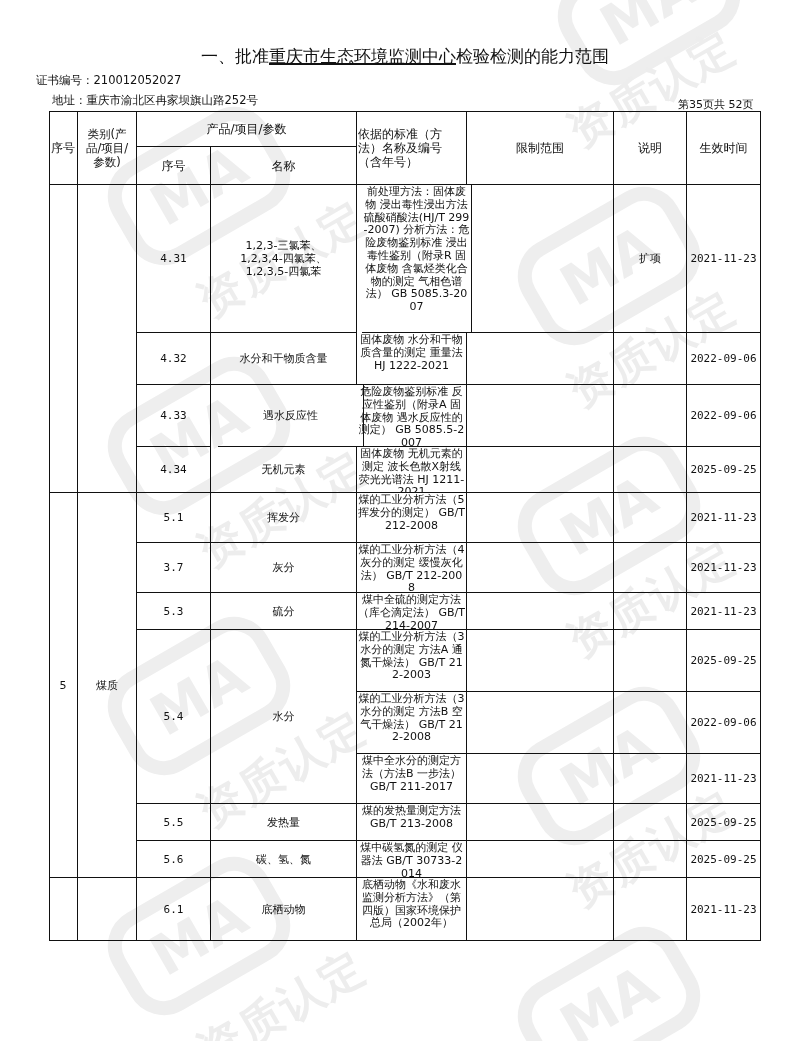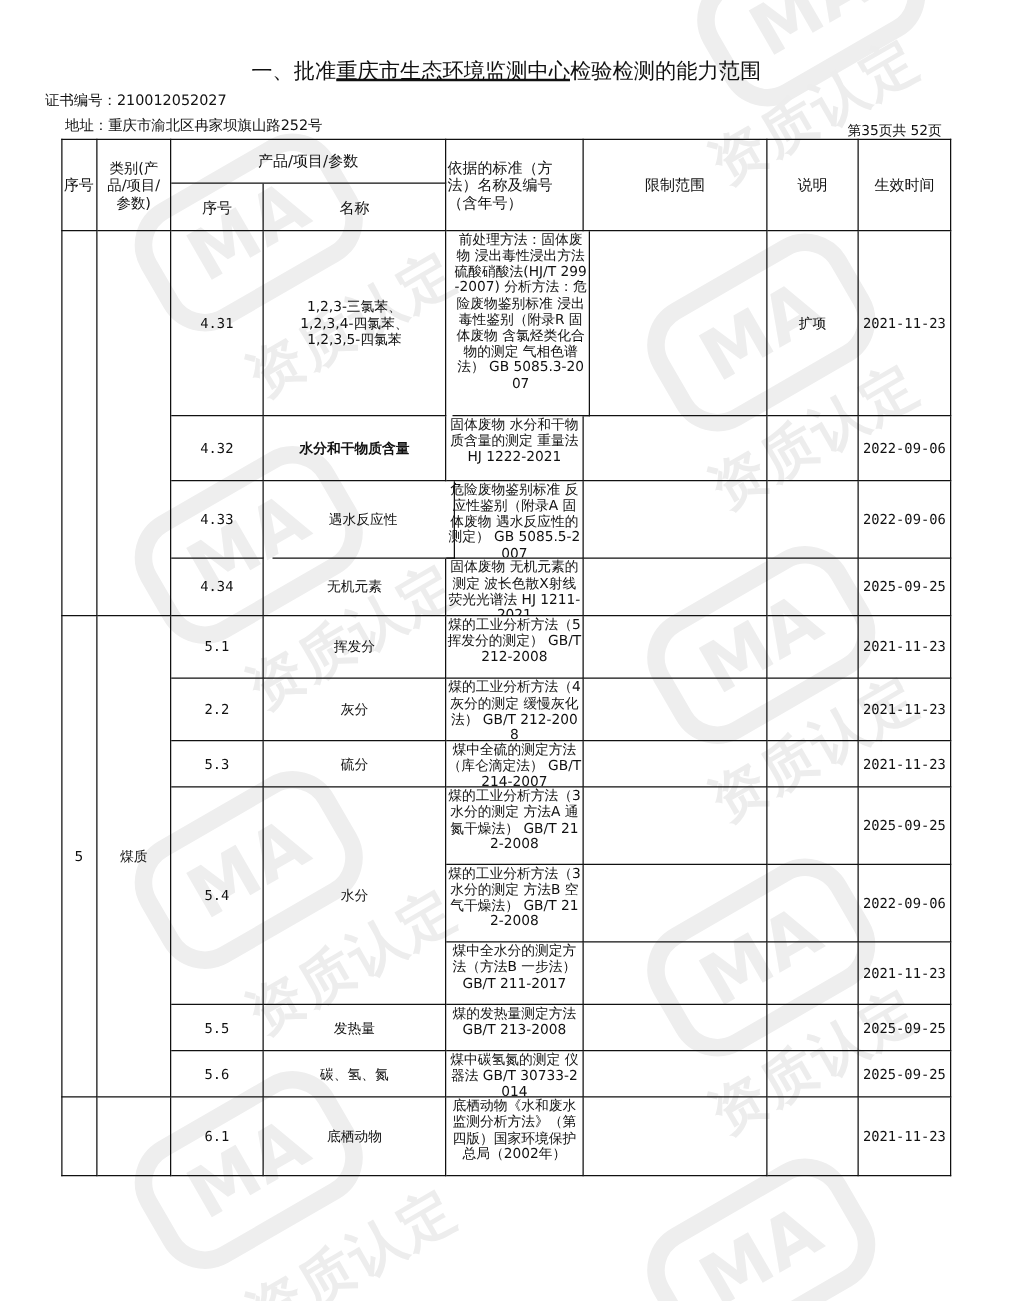--- a/index.html
+++ b/index.html
@@ -72,35 +72,35 @@
 <div class="cell" style="left:49px; top:878px; width:29px; height:63px;"></div>
 <div class="cell" style="left:78px; top:878px; width:59px; height:63px;"></div>
 
 <div class="cell" style="left:137px; top:185px; width:74px; height:148px;">
     <span class="mono">4.31</span>
   </div>
 <div class="cell" style="left:211px; top:185px; width:146px; height:148px; padding:0 18px;">1,2,3-三氯苯、1,2,3,4-四氯苯、1,2,3,5-四氯苯</div>
 <div class="cell" style="left:137px; top:333px; width:74px; height:52px;">
     <span class="mono">4.32</span>
   </div>
-<div class="cell" style="left:211px; top:333px; width:146px; height:52px;font-weight:bold;">水分和干物质含量</div>
+<div class="cell" style="left:211px; top:333px; width:146px; height:52px;">水分和干物质含量</div>
 <div class="cell" style="left:137px; top:385px; width:74px; height:62px;">
     <span class="mono">4.33</span>
   </div>
 <div class="cell" style="left:218px; top:385px; width:146px; height:62px;text-align:center;">遇水反应性</div>
 <div class="cell" style="left:137px; top:447px; width:74px; height:46px;">
     <span class="mono">4.34</span>
   </div>
 <div class="cell" style="left:211px; top:447px; width:146px; height:46px;">无机元素</div>
 <div class="cell" style="left:137px; top:493px; width:74px; height:50px;">
     <span class="mono">5.1</span>
   </div>
 <div class="cell" style="left:211px; top:493px; width:146px; height:50px;">挥发分</div>
 <div class="cell" style="left:137px; top:543px; width:74px; height:50px;">
-    <span class="mono">2.2</span>
+    <span class="mono">3.7</span>
   </div>
 <div class="cell" style="left:211px; top:543px; width:146px; height:50px;">灰分</div>
 <div class="cell" style="left:137px; top:593px; width:74px; height:37px;">
     <span class="mono">5.3</span>
   </div>
 <div class="cell" style="left:211px; top:593px; width:146px; height:37px;">硫分</div>
 <div class="cell" style="left:137px; top:630px; width:74px; height:174px;">
     <span class="mono">5.4</span>
   </div>
 <div class="cell" style="left:211px; top:630px; width:146px; height:174px;">水分</div>
@@ -159,21 +159,21 @@
     <span class="mono">2021-11-23</span>
   </div>
 
 <div class="cell std" style="left:357px; top:593px; width:110px; height:37px;">煤中全硫的测定方法（库仑滴定法） GB/T 214-2007</div>
 <div class="cell" style="left:467px; top:593px; width:147px; height:37px;"></div>
 <div class="cell" style="left:614px; top:593px; width:73px; height:37px;"></div>
 <div class="cell" style="left:687px; top:593px; width:74px; height:37px;">
     <span class="mono">2021-11-23</span>
   </div>
 
-<div class="cell std" style="left:357px; top:630px; width:110px; height:62px;">煤的工业分析方法（3 水分的测定 方法A 通氮干燥法） GB/T 212-2008</div>
+<div class="cell std" style="left:357px; top:630px; width:110px; height:62px;">煤的工业分析方法（3 水分的测定 方法A 通氮干燥法） GB/T 212-2003</div>
 <div class="cell" style="left:467px; top:630px; width:147px; height:62px;"></div>
 <div class="cell" style="left:614px; top:630px; width:73px; height:62px;"></div>
 <div class="cell" style="left:687px; top:630px; width:74px; height:62px;">
     <span class="mono">2025-09-25</span>
   </div>
 
 <div class="cell std" style="left:357px; top:692px; width:110px; height:62px;">煤的工业分析方法（3 水分的测定 方法B 空气干燥法） GB/T 212-2008</div>
 <div class="cell" style="left:467px; top:692px; width:147px; height:62px;"></div>
 <div class="cell" style="left:614px; top:692px; width:73px; height:62px;"></div>
 <div class="cell" style="left:687px; top:692px; width:74px; height:62px;">

